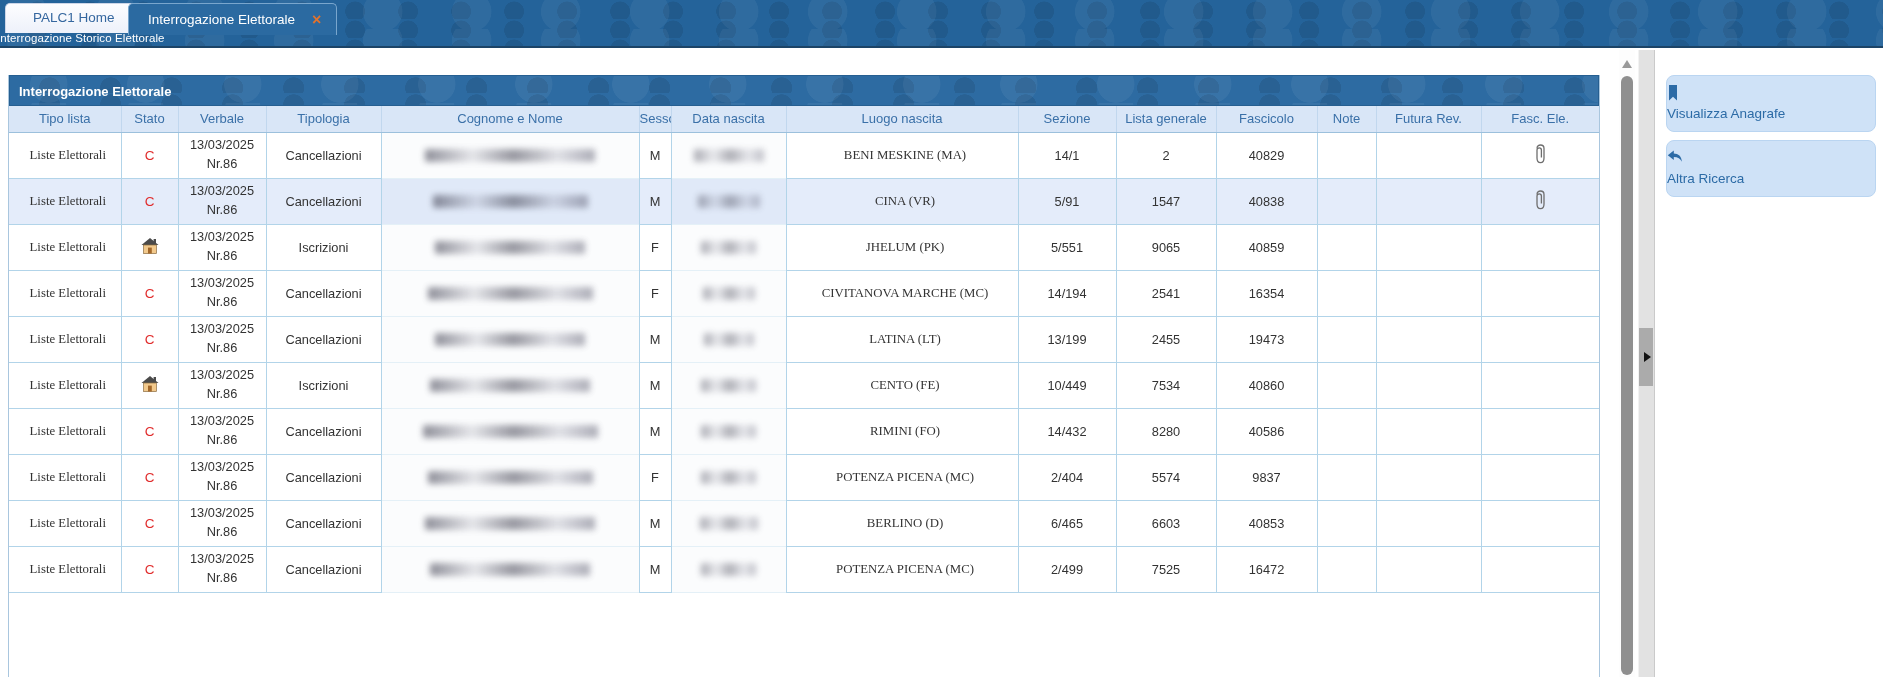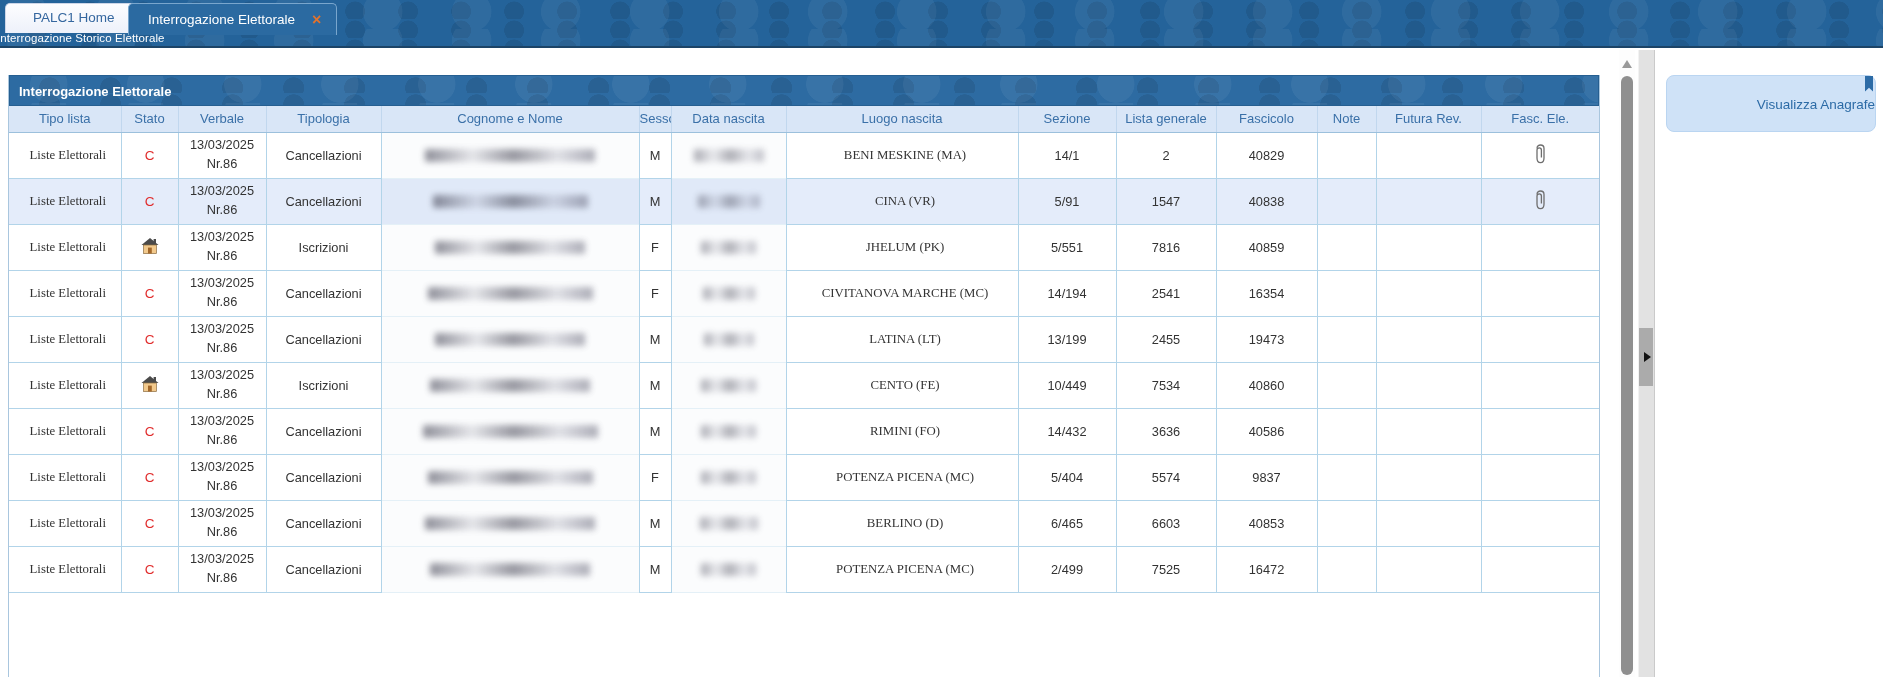--- a/index.html
+++ b/index.html
@@ -75,22 +75,22 @@
   .splitter .handle { position:absolute; left:0; right:1px; top:278px; height:58px;
     background:var(--splitter-handle,#ababab); cursor:pointer; }
   .splitter .tri { position:absolute; left:5px; top:24px; width:0; height:0;
     border-top:5px solid transparent; border-bottom:5px solid transparent;
     border-left:7px solid #111; }
 
   
   .right-panel { position:absolute; left:1656px; top:50px; width:227px; height:627px; background:#fff; }
   .action-btn { margin:8px 0 0 10px; width:210px; height:57px;
     background:var(--button-bg,#cfe2f7); border:1px solid var(--button-border,#bad5f1);
-    border-radius:8px; color:var(--button-text,#2c6ba6); text-align:right;
-    font-size:13.5px; cursor:pointer; }
+    border-radius:8px; color:var(--button-text,#2c6ba6); text-align:left;
+    font-size:13.5px; cursor:pointer; padding-top:9px; }
   .action-btn:first-child { margin-top:25px; }
   .action-btn .icon { height:19px; line-height:16px; }
   .action-btn .lbl { margin-top:2px; white-space:nowrap; }
 </style>
 </head>
 <body>
 <div id="stage">
 
   <div class="topbar">
     <div class="tab inactive">
@@ -197,21 +197,21 @@
       <td>Iscrizioni</td>
       <td class="redacted">
               <div class="smudge name-smudge" style="width: 150px;"></div>
             </td>
       <td>F</td>
       <td class="redacted">
               <div class="smudge dob-smudge" style="width: 55px;"></div>
             </td>
       <td class="al">JHELUM (PK)</td>
       <td>5/551</td>
-      <td>7816</td>
+      <td>9065</td>
       <td>40859</td>
       <td></td>
       <td></td>
       <td></td>
     </tr>
           <tr>
       <td class="al">Liste Elettorali</td>
       <td><span class="stato-c">C</span></td>
       <td class="verbale-cell">13/03/2025 Nr.86</td>
       <td>Cancellazioni</td>
@@ -282,40 +282,40 @@
       <td>Cancellazioni</td>
       <td class="redacted">
               <div class="smudge name-smudge" style="width: 175px;"></div>
             </td>
       <td>M</td>
       <td class="redacted">
               <div class="smudge dob-smudge" style="width: 55px;"></div>
             </td>
       <td class="al">RIMINI (FO)</td>
       <td>14/432</td>
-      <td>3636</td>
+      <td>8280</td>
       <td>40586</td>
       <td></td>
       <td></td>
       <td></td>
     </tr>
           <tr>
       <td class="al">Liste Elettorali</td>
       <td><span class="stato-c">C</span></td>
       <td class="verbale-cell">13/03/2025 Nr.86</td>
       <td>Cancellazioni</td>
       <td class="redacted">
               <div class="smudge name-smudge" style="width: 165px;"></div>
             </td>
       <td>F</td>
       <td class="redacted">
               <div class="smudge dob-smudge" style="width: 55px;"></div>
             </td>
       <td class="al">POTENZA PICENA (MC)</td>
-      <td>5/404</td>
+      <td>2/404</td>
       <td>5574</td>
       <td>9837</td>
       <td></td>
       <td></td>
       <td></td>
     </tr>
           <tr>
       <td class="al">Liste Elettorali</td>
       <td><span class="stato-c">C</span></td>
       <td class="verbale-cell">13/03/2025 Nr.86</td>
@@ -372,15 +372,23 @@
 
   <div class="right-panel">
     <div class="action-btn">
       <div class="icon">
         <svg width="12" height="16" viewBox="0 0 12 16">
             <path d="M2 0 h8 v15.5 l-4 -3.7 -4 3.7 z" fill="#2c6ba6"></path>
           </svg>
       </div>
       <div class="lbl">Visualizza Anagrafe</div>
     </div>
+    <div class="action-btn">
+      <div class="icon">
+        <svg width="16" height="14" viewBox="0 0 16 14">
+            <path d="M6.8 0.5 L0.8 5.2 6.8 9.9 V6.9 C10.9 6.9 13.5 8.6 14.8 11.8 C14.8 6.5 11.2 3.6 6.8 3.6 z" fill="#2c6ba6"></path>
+          </svg>
+      </div>
+      <div class="lbl">Altra Ricerca</div>
+    </div>
   </div>
 
 </div>
 
 </body></html>

